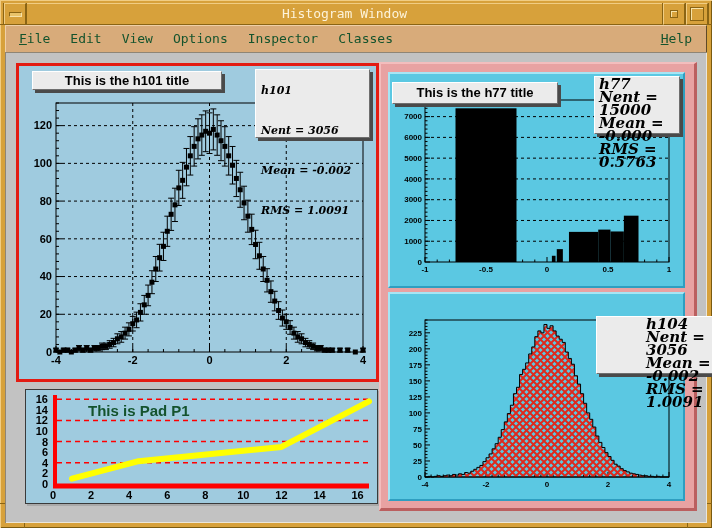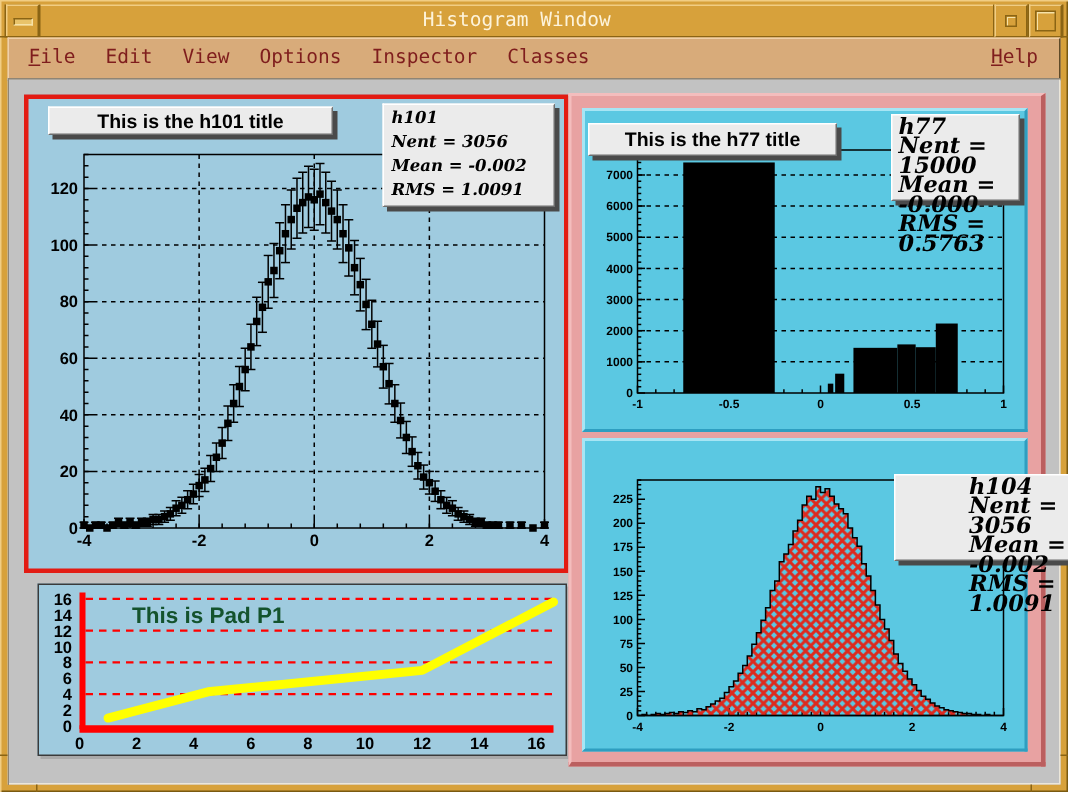--- a/index.html
+++ b/index.html
@@ -29,21 +29,21 @@
     border:1px solid #8a6414;box-shadow:inset 1px 1px 0 #f6e2a8;}
   .titlebar{
     position:absolute;left:25px;right:48px;top:3px;height:20px;
     background:#d7a13b;text-align:center;
     border-top:1px solid #f1cd83;border-bottom:1px solid #8a6414;
     color:#fdf3da;font-size:13px;line-height:20px;
   }
   
   .menubar{
     position:absolute;left:5px;right:5px;top:25px;height:26px;
-    background:#d8ab7a;color:#7f1d1d;font-size:13px;line-height:26px;
+    background:#d8ab7a;color:#14532d;font-size:13px;line-height:26px;
     border-top:1px solid #efd0a8;border-left:1px solid #efd0a8;
     border-bottom:2px solid #5f4a28;border-right:1px solid #5f4a28;
   }
   .menu-item{display:inline-block;padding:0 10px;cursor:default;}
   .menu-item:first-child{margin-left:3px;}
   .menu-help{position:absolute;right:8px;top:0;padding:0 6px;}
   .mn{text-decoration:underline;}
   
   .client{
     position:absolute;left:5px;top:52px;right:5px;bottom:5px;
@@ -68,21 +68,21 @@
     position:absolute;background:#ebebeb;
     border:1px solid;border-color:#ffffff #6e6e6e #6e6e6e #ffffff;
     box-shadow:3px 3px 0 #4a4a4a;
     font-family:"Liberation Sans", sans-serif;color:#000;
   }
   .histo-title{text-align:center;font-weight:bold;white-space:nowrap;overflow:hidden;}
   .ht-h101{left:13px;top:5px;width:188px;height:17px;font-size:13px;line-height:17px;}
   .ht-sub{left:2px;top:8px;width:164px;height:20px;font-size:13px;line-height:20px;}
   .stats{font-family:"DejaVu Serif", serif;font-style:italic;font-weight:bold;}
   .st-h101{left:236px;top:3px;width:113px;height:66px;font-size:11px;line-height:16px;padding-top:1px;}
-  .st-h101 .stats-line{padding:0 5px;}
+  .st-h101 .stats-line{padding:12px 5px;}
   .st-sub{width:84px;height:55px;font-size:15px;line-height:13px;padding-top:1px;}
   .st-sub .stats-line{padding:0 4px;}
   .st-h77{left:204px;top:2px;}
   .st-h104{left:206px;top:22px;padding-left:45px;}
   .p1-title{position:absolute;left:62px;top:12px;font-family:"Liberation Sans", sans-serif;
     font-weight:bold;font-size:15px;color:#14532d;}
   
   .notch{position:absolute;background:#8a6414;}
 </style>
 </head>

